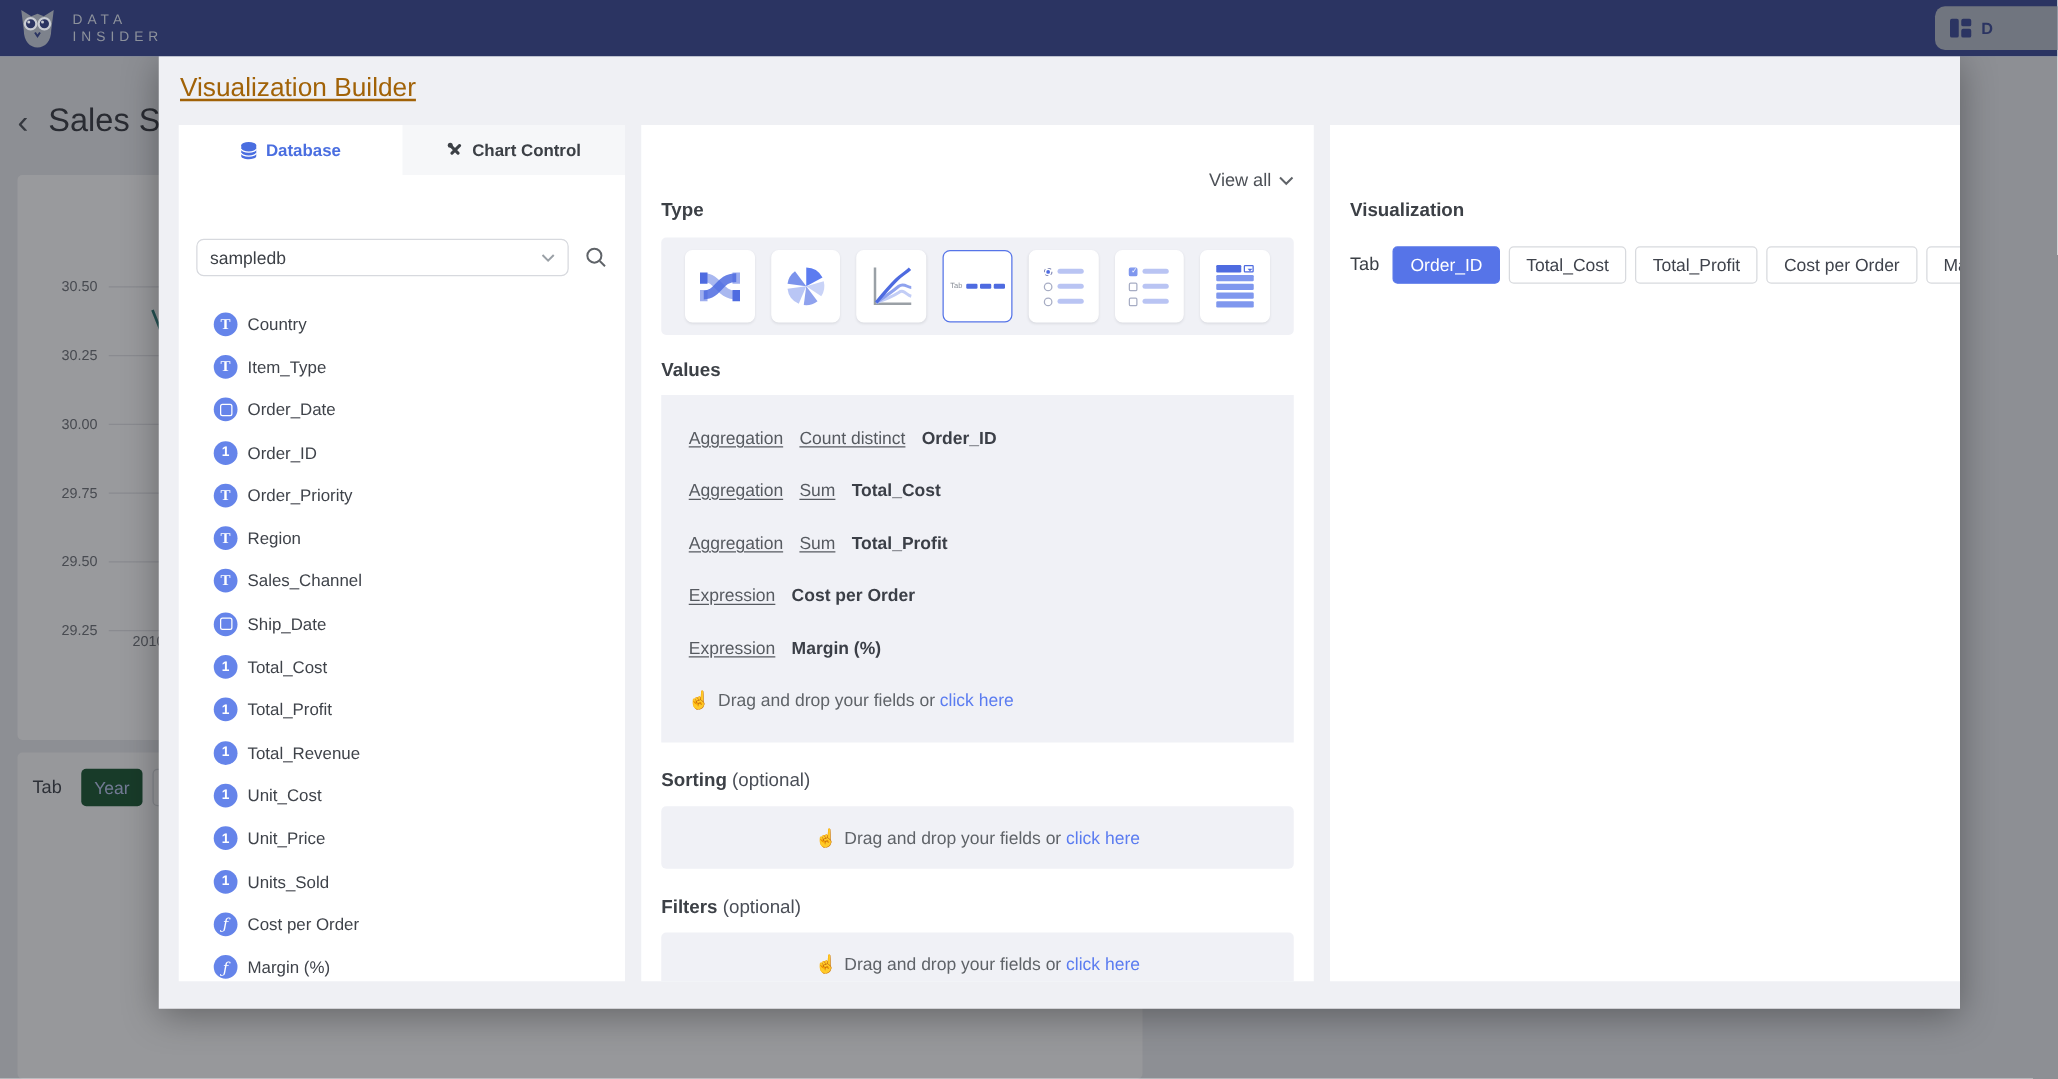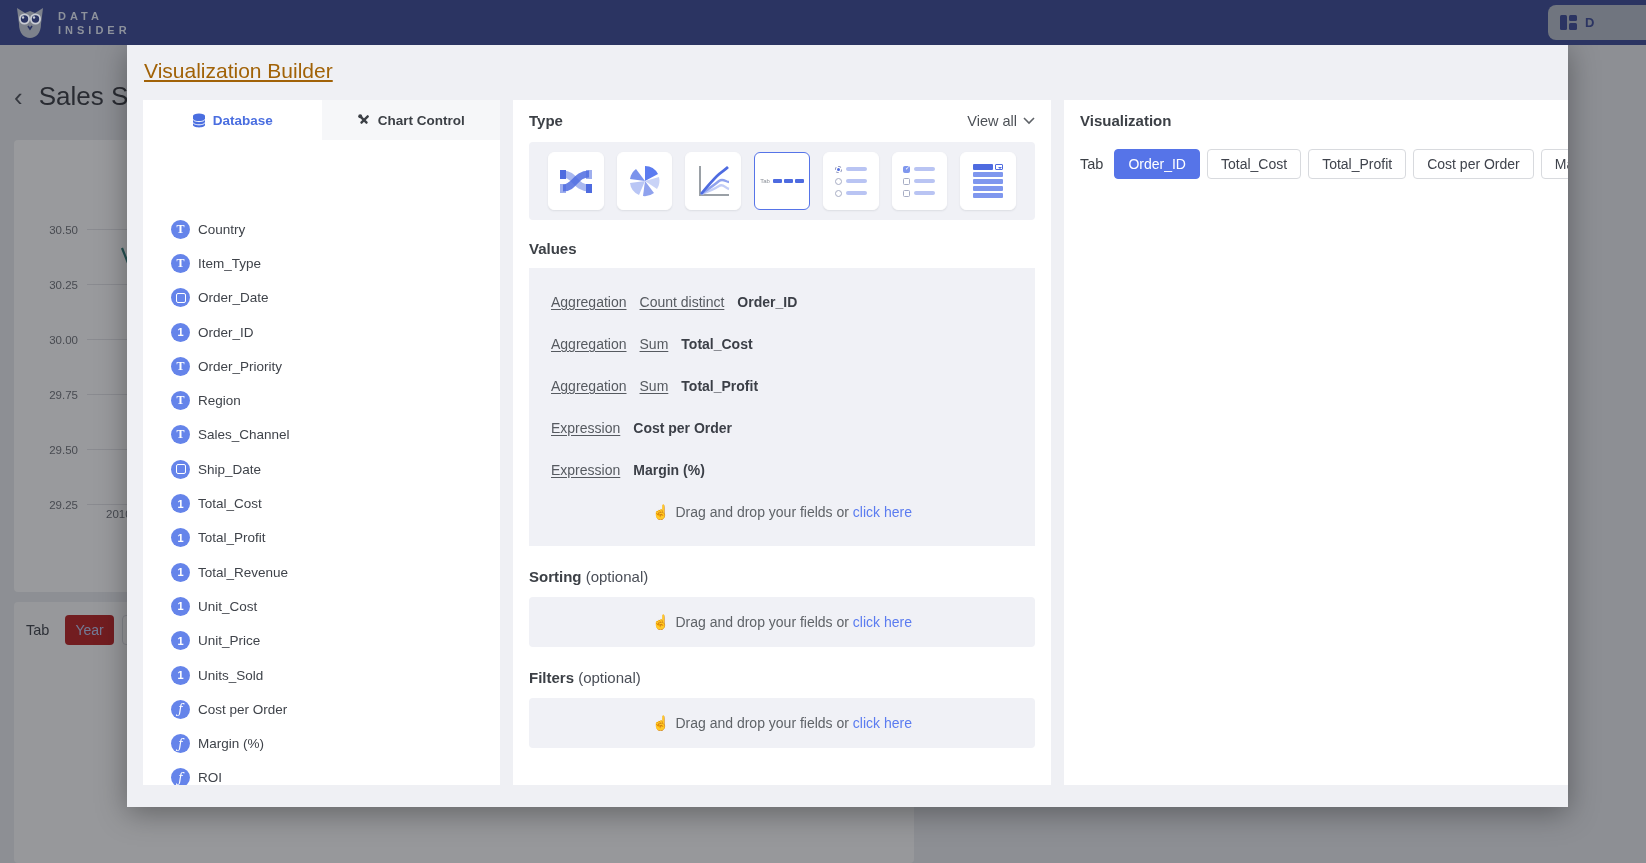--- a/index.html
+++ b/index.html
@@ -2,21 +2,21 @@
 <html><head>
 <meta charset="utf-8">
 <style>
   * { margin:0; padding:0; box-sizing:border-box; }
   html,body { width:1646px; height:863px; overflow:hidden; font-family:"Liberation Sans", sans-serif; background:#e9ebee; }
   .stage { position:relative; width:1646px; height:863px; overflow:hidden; }
 
   
   .navbar { position:absolute; left:0; top:0; width:100%; height:45px; background:#2b3462; z-index:30; }
   .logo-wrap { position:absolute; left:12px; top:4px; display:flex; align-items:center; gap:10px; }
-  .logo-text { color:#8d929c; font-size:11px; font-weight:bold; letter-spacing:4px; line-height:14px; }
+  .logo-text { color:#8d929c; font-size:11px; font-weight:normal; letter-spacing:4px; line-height:14px; }
   .nav-right-btn { position:absolute; left:1548px; top:5px; width:120px; height:35px; background:#70757f; border-radius:8px; display:flex; align-items:center; gap:8px; padding-left:12px; cursor:pointer; }
   .dash-ico { position:relative; width:17px; height:15px; }
   .dash-ico i { position:absolute; background:#2b3462; border-radius:1.5px; display:block; }
   .dash-ico .a { left:0; top:0; width:7px; height:15px; }
   .dash-ico .b { left:9px; top:0; width:8px; height:6px; }
   .dash-ico .c { left:9px; top:8px; width:8px; height:7px; }
   .nav-right-btn span { color:#2b3462; font-size:13px; font-weight:bold; }
 
   
   .bg-page { position:absolute; left:0; top:45px; right:0; bottom:0; background:#e9ebee; z-index:1; }
@@ -27,21 +27,21 @@
   .ticks { position:absolute; left:22px; top:62px; width:860px; }
   .tick-row { display:flex; align-items:center; height:55px; }
   .tick-label { width:42px; text-align:right; font-size:11.5px; color:#6c6f75; }
   .tick-line { flex:1; height:1px; background:#e3e4e8; margin-left:9px; }
   .x-tick { position:absolute; left:92px; top:368px; font-size:11.5px; color:#6c6f75; }
   .bg-line-svg { position:absolute; left:94px; top:103px; }
   .bg-bottom-card { position:absolute; left:14px; top:557px; width:900px; height:261px; background:#fbfbfc; border-radius:4px; }
   .bg-tab-row { position:absolute; left:12px; top:13px; display:flex; align-items:center; gap:8px; }
   .bg-tab-label { font-size:14.5px; color:#3b3f46; margin-right:8px; }
   .bg-btn { height:30px; border-radius:4px; font-size:14px; display:flex; align-items:center; justify-content:center; padding:0 10px; cursor:pointer; }
-  .bg-btn.year { background:#b91c1c; color:#b9c4ee; }
+  .bg-btn.year { background:#14532d; color:#b9c4ee; }
   .bg-btn.qu { background:#ffffff; border:1px solid #d8dade; color:#3b3f46; width:44px; }
 
   
   .overlay { position:absolute; left:0; top:45px; right:0; bottom:0; background:rgba(28,30,38,0.45); z-index:5; }
 
   
   .modal { position:absolute; left:127px; top:44px; width:1441px; height:763px; background:#eff0f4; z-index:10; box-shadow:0 6px 28px rgba(0,0,0,0.35); }
   .modal-title { padding:15px 0 0 17px; font-size:21px; color:#a16207;text-decoration:underline; }
   .panels { position:absolute; left:16px; top:56px; right:0; bottom:22px; display:flex; gap:13px; }
   .panel { background:#ffffff; overflow:hidden;gap:41px; }
@@ -62,21 +62,21 @@
   .field-item { display:flex; align-items:center; height:34.3px; gap:8px; cursor:pointer; }
   .f-icon { width:19px; height:19px; border-radius:50%; background:#6584ea; color:#fff; display:flex; align-items:center; justify-content:center; flex:none; }
   .f-icon::before { font-size:11px; font-weight:bold; }
   .f-icon[data-ftype="text"]::before { content:"T"; font-family:"Liberation Serif", serif; font-size:12px; }
   .f-icon[data-ftype="number"]::before { content:"1"; }
   .f-icon[data-ftype="function"]::before { content:"ƒ"; font-style:italic; font-family:"DejaVu Serif", serif; font-weight:normal; font-size:12px; }
   .f-icon[data-ftype="date"]::before { content:""; width:8px; height:8px; border:1.5px solid #fff; border-radius:2px; display:block; }
   .field-name { font-size:13.5px; color:#3f434a; }
 
   
-  .sec-head { font-size:15px; font-weight:bold; color:#3c4046; }
+  .sec-head { font-size:15px; font-weight:bold; color:#3c4046;margin-top:48px; }
   .sec-head .opt { font-weight:normal; color:#4a4e57; }
   .type-head-row { display:flex; align-items:center; justify-content:space-between; }
   .view-all { display:flex; align-items:center; gap:6px; font-size:14.5px; color:#4d5157; cursor:pointer; }
   .type-strip { margin-top:13px; height:78px; background:#f0f1f6; border-radius:4px; display:flex; align-items:center; padding:0 19px; gap:13px; }
   .type-tile { width:58px; height:58px; background:#ffffff; border-radius:6px; border:1px solid #ffffff; box-shadow:0 1px 2px rgba(40,45,60,0.10); display:flex; align-items:center; justify-content:center; cursor:pointer; }
   .type-tile.selected { border:1.5px solid #5674e8; box-shadow:none; }
   .tab-ico { display:flex; align-items:center; gap:2px; }
   .tab-ico .t { font-size:6px; color:#8a8f98; margin-right:1px; }
   .tab-ico i { display:block; width:9px; height:4.5px; background:#4e6be0; border-radius:1px; }
   .list-ico { display:flex; flex-direction:column; gap:5px; }
@@ -92,21 +92,21 @@
   .table-ico .hd { display:flex; gap:2px; }
   .table-ico .hd .w { width:20px; height:6px; background:#4e6be0; border-radius:1px; }
   .table-ico .hd .dd { width:8px; height:6px; background:#fff; border:1px solid #4e6be0; border-radius:1px; position:relative; }
   .table-ico .hd .dd::after { content:""; position:absolute; left:1.5px; top:1.5px; border-left:2px solid transparent; border-right:2px solid transparent; border-top:2.5px solid #4e6be0; }
   .table-ico .rw { width:30px; height:5px; background:#7f97ee; border-radius:1px; }
   .values-box { margin-top:11px; background:#f0f1f6; border-radius:0; padding:26px 22px 12px; }
   .vrow { margin-bottom:26px; font-size:14px; display:flex; align-items:baseline; }
   .u-label { color:#565a60; text-decoration:underline; text-underline-offset:2px; margin-right:13px; cursor:pointer; }
   .u-label:empty { display:none; }
   .v-field { font-weight:bold; color:#3b3f47; }
-  .drop-hint { text-align:center; font-size:14px; color:#5f6368; margin:2px 0 14px; }
+  .drop-hint { font-size:14px; color:#5f6368; margin:2px 0 14px; }
   .drop-hint .hand { margin-right:6px; color:#7a7e84; font-size:14px; }
   .drop-hint a { color:#5b7cf0; text-decoration:none; cursor:pointer; }
   .sub-sec { margin-top:22px; }
   .drop-box { margin-top:12px; height:50px; background:#f0f1f6; border-radius:4px; display:flex; align-items:center; justify-content:center; }
   .drop-box .drop-hint { margin:0; }
 
   
   .viz-tab-row { margin-top:20px; display:flex; align-items:center; gap:7px; flex-wrap:nowrap; }
   .viz-tab-label { font-size:14.5px; color:#3c4046; margin-right:4px; }
   .viz-tab { height:30px; padding:0 13px; border-radius:4px; font-size:14px; display:flex; align-items:center; background:#ffffff; border:1px solid #d8dade; color:#3f434c; cursor:pointer; white-space:nowrap; }
@@ -217,20 +217,34 @@
           <div class="lp-tab inactive">
             <svg width="14" height="14" viewBox="0 0 14 14">
               <rect x="6.4" y="1" width="2.4" height="11" rx="1" fill="#3c4046" transform="rotate(45 7.6 6.5)"></rect>
               <rect x="5.2" y="1" width="2.4" height="11" rx="1" fill="#3c4046" transform="rotate(-45 6.4 6.5)"></rect>
               <circle cx="3.2" cy="3.2" r="2" fill="#3c4046"></circle>
             </svg>
             <span>Chart Control</span>
           </div>
         </div>
         <div class="lp-body">
+          <div class="ds-row">
+            <div class="ds-select">
+              <span>sampledb</span>
+              <svg width="11" height="7" viewBox="0 0 11 7">
+                  <polyline points="1,1 5.5,5.5 10,1" fill="none" stroke="#9aa0a6" stroke-width="1.6"></polyline>
+                </svg>
+            </div>
+            <span class="search-btn">
+              <svg width="18" height="18" viewBox="0 0 18 18">
+                <circle cx="7.5" cy="7.5" r="5.6" fill="none" stroke="#5f6368" stroke-width="1.6"></circle>
+                <line x1="11.8" y1="11.8" x2="16" y2="16" stroke="#5f6368" stroke-width="1.6"></line>
+              </svg>
+            </span>
+          </div>
           <div class="field-list">
 
               <div class="field-item">
                 <span class="f-icon" data-ftype="text"></span>
                 <span class="field-name">Country</span>
               </div>
 
               <div class="field-item">
                 <span class="f-icon" data-ftype="text"></span>
                 <span class="field-name">Item_Type</span>

